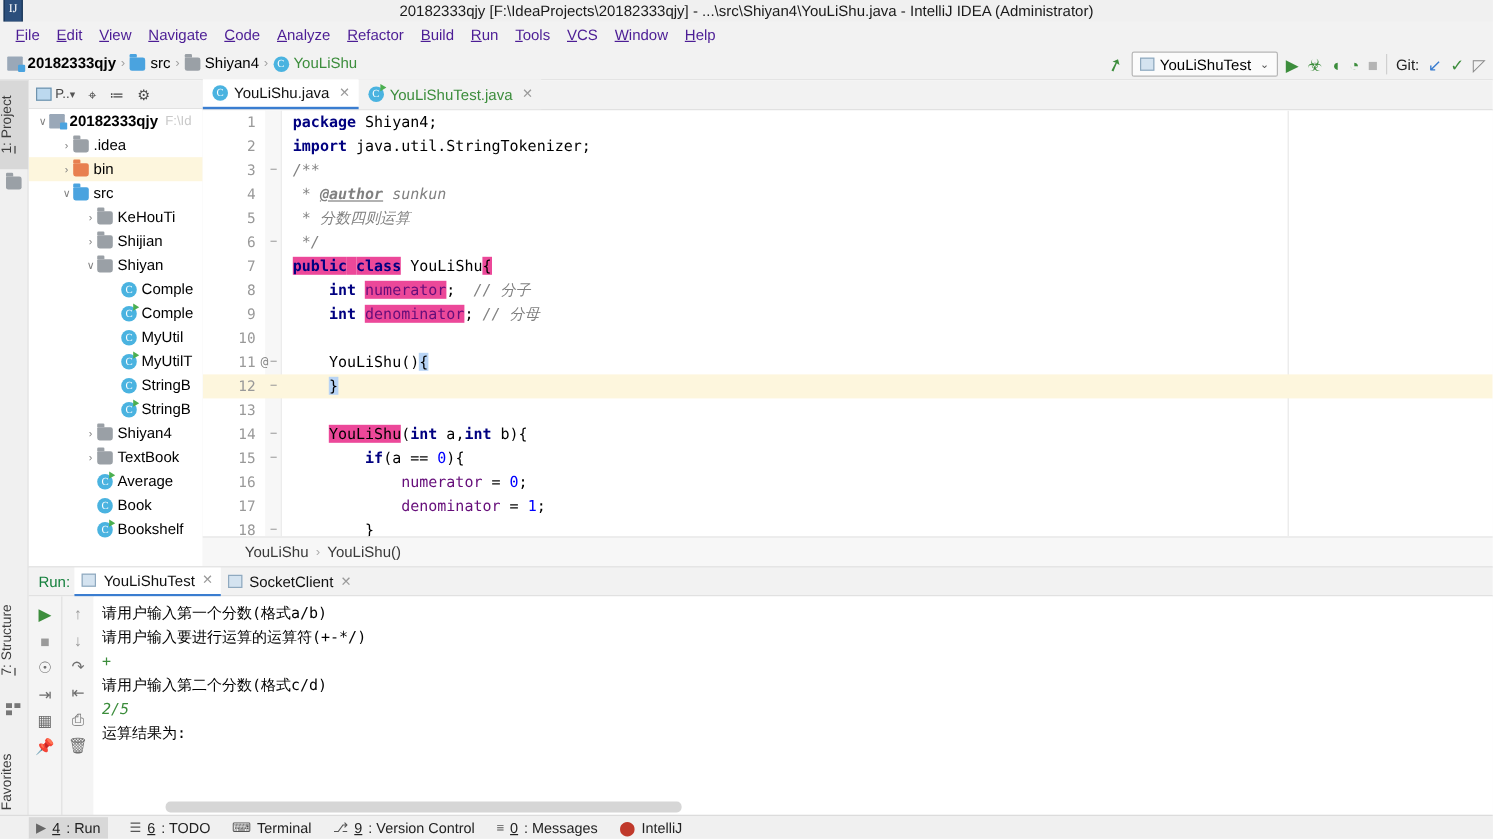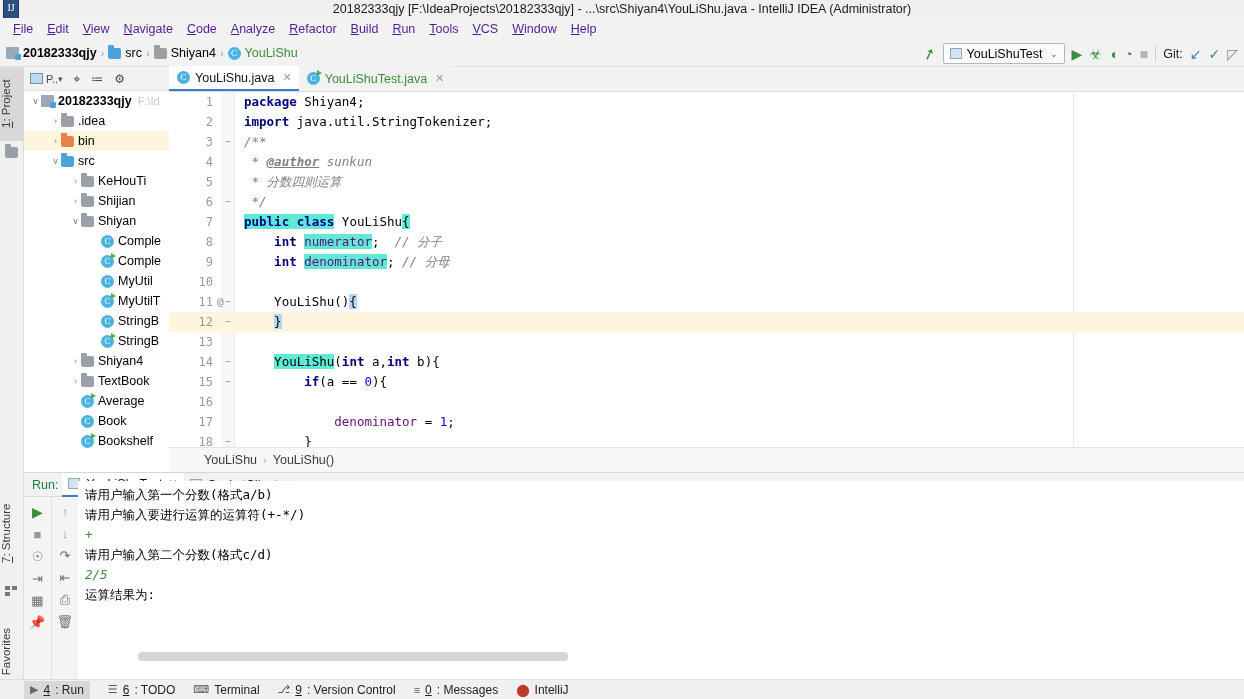--- a/index.html
+++ b/index.html
@@ -191,21 +191,21 @@
     position:absolute; left:54px; width:10px; height:20px; line-height:20px;
     color:#9a9a9a; font-size:10px; text-align:center;
   }
   .ctext { position:absolute; left:75px;text-align:right; }
   .kw  { color:#000080; font-weight:bold; }
   .cmt { color:#808080; font-style:italic; }
   .doc { color:#808080; font-style:italic; }
   .tag { color:#808080; font-style:italic; text-decoration:underline; font-weight:bold;}
   .num { color:#0000ff; }
   .fld { color:#660e7a; }
-  .hlw { background:#5eead4; }
+  .hlw { background:#ec4899; }
   .hlb { background:#b8d4f5; }
   .marginline {
     position:absolute; left:904px; top:0; width:1px; height:355px; background:#e8e8e8;
   }
   .breadcrumbbar {
     position:absolute; left:0; bottom:0; width:1075px; height:25px;
     background:#f7f7f7; border-top:1px solid #e4e4e4;
     display:flex; align-items:center; padding-left:35px;
     font-size:12.5px; color:#3a3a3a;
   }
@@ -237,21 +237,21 @@
   .ctcol {
     width:27px; display:flex; flex-direction:column; align-items:center;
     gap:9px; padding-top:8px;
   }
   .ctcol.right { border-left:1px solid #e0e0e0; }
   .ct-ico { font-size:13px; color:#6e6e6e; line-height:1; }
   .ct-ico.play { color:#3c8d3c; font-size:14px; }
   .ct-ico.grey { color:#9a9a9a; }
 
   .console {
-    position:absolute; left:54px; top:8px; width:1166px; height:183px;
+    position:absolute; left:54px; top:24px; width:1166px; height:183px;
     background:#fff; overflow:hidden;
   }
   .cout {
     position:absolute; left:7px; top:4px;
     font-family:"DejaVu Sans Mono", monospace; font-size:12.5px;
     line-height:20px; color:#000; white-space:pre;
   }
   .cout .inp { color:#3c8d3c; font-style:italic; }
   .hscroll {
     position:absolute; left:60px; bottom:3px; width:430px; height:9px;
@@ -514,21 +514,21 @@
           <div class="cline"><span class="lnum">6</span><span class="fold">−</span><span class="ctext"><span class="doc"> */</span></span></div>
           <div class="cline"><span class="lnum">7</span><span class="ctext"><span class="kw hlw">public</span><span class="hlw"> </span><span class="kw hlw">class</span> YouLiShu<span class="hlw">{</span></span></div>
           <div class="cline"><span class="lnum">8</span><span class="ctext">    <span class="kw">int</span> <span class="fld hlw">numerator</span>;  <span class="cmt">// 分子</span></span></div>
           <div class="cline"><span class="lnum">9</span><span class="ctext">    <span class="kw">int</span> <span class="fld hlw">denominator</span>; <span class="cmt">// 分母</span></span></div>
           <div class="cline"><span class="lnum">10</span><span class="ctext"></span></div>
           <div class="cline"><span class="lnum">11</span><span class="ann">@</span><span class="fold">−</span><span class="ctext">    YouLiShu()<span class="hlb">{</span></span></div>
           <div class="cline hl"><span class="lnum">12</span><span class="fold">−</span><span class="ctext">    <span class="hlb">}</span></span></div>
           <div class="cline"><span class="lnum">13</span><span class="ctext"></span></div>
           <div class="cline"><span class="lnum">14</span><span class="fold">−</span><span class="ctext">    <span class="hlw">YouLiShu</span>(<span class="kw">int</span> a,<span class="kw">int</span> b){</span></div>
           <div class="cline"><span class="lnum">15</span><span class="fold">−</span><span class="ctext">        <span class="kw">if</span>(a == <span class="num">0</span>){</span></div>
-          <div class="cline"><span class="lnum">16</span></div>
+          <div class="cline"><span class="lnum">16</span><span class="ctext">            <span class="fld">numerator</span> = <span class="num">0</span>;</span></div>
           <div class="cline"><span class="lnum">17</span><span class="ctext">            <span class="fld">denominator</span> = <span class="num">1</span>;</span></div>
           <div class="cline"><span class="lnum">18</span><span class="fold">−</span><span class="ctext">        }</span></div>
         </div>
     </div>
 
     <div class="breadcrumbbar">
       <span>YouLiShu</span>
       <span class="sep">›</span>
       <span>YouLiShu()</span>
     </div>

